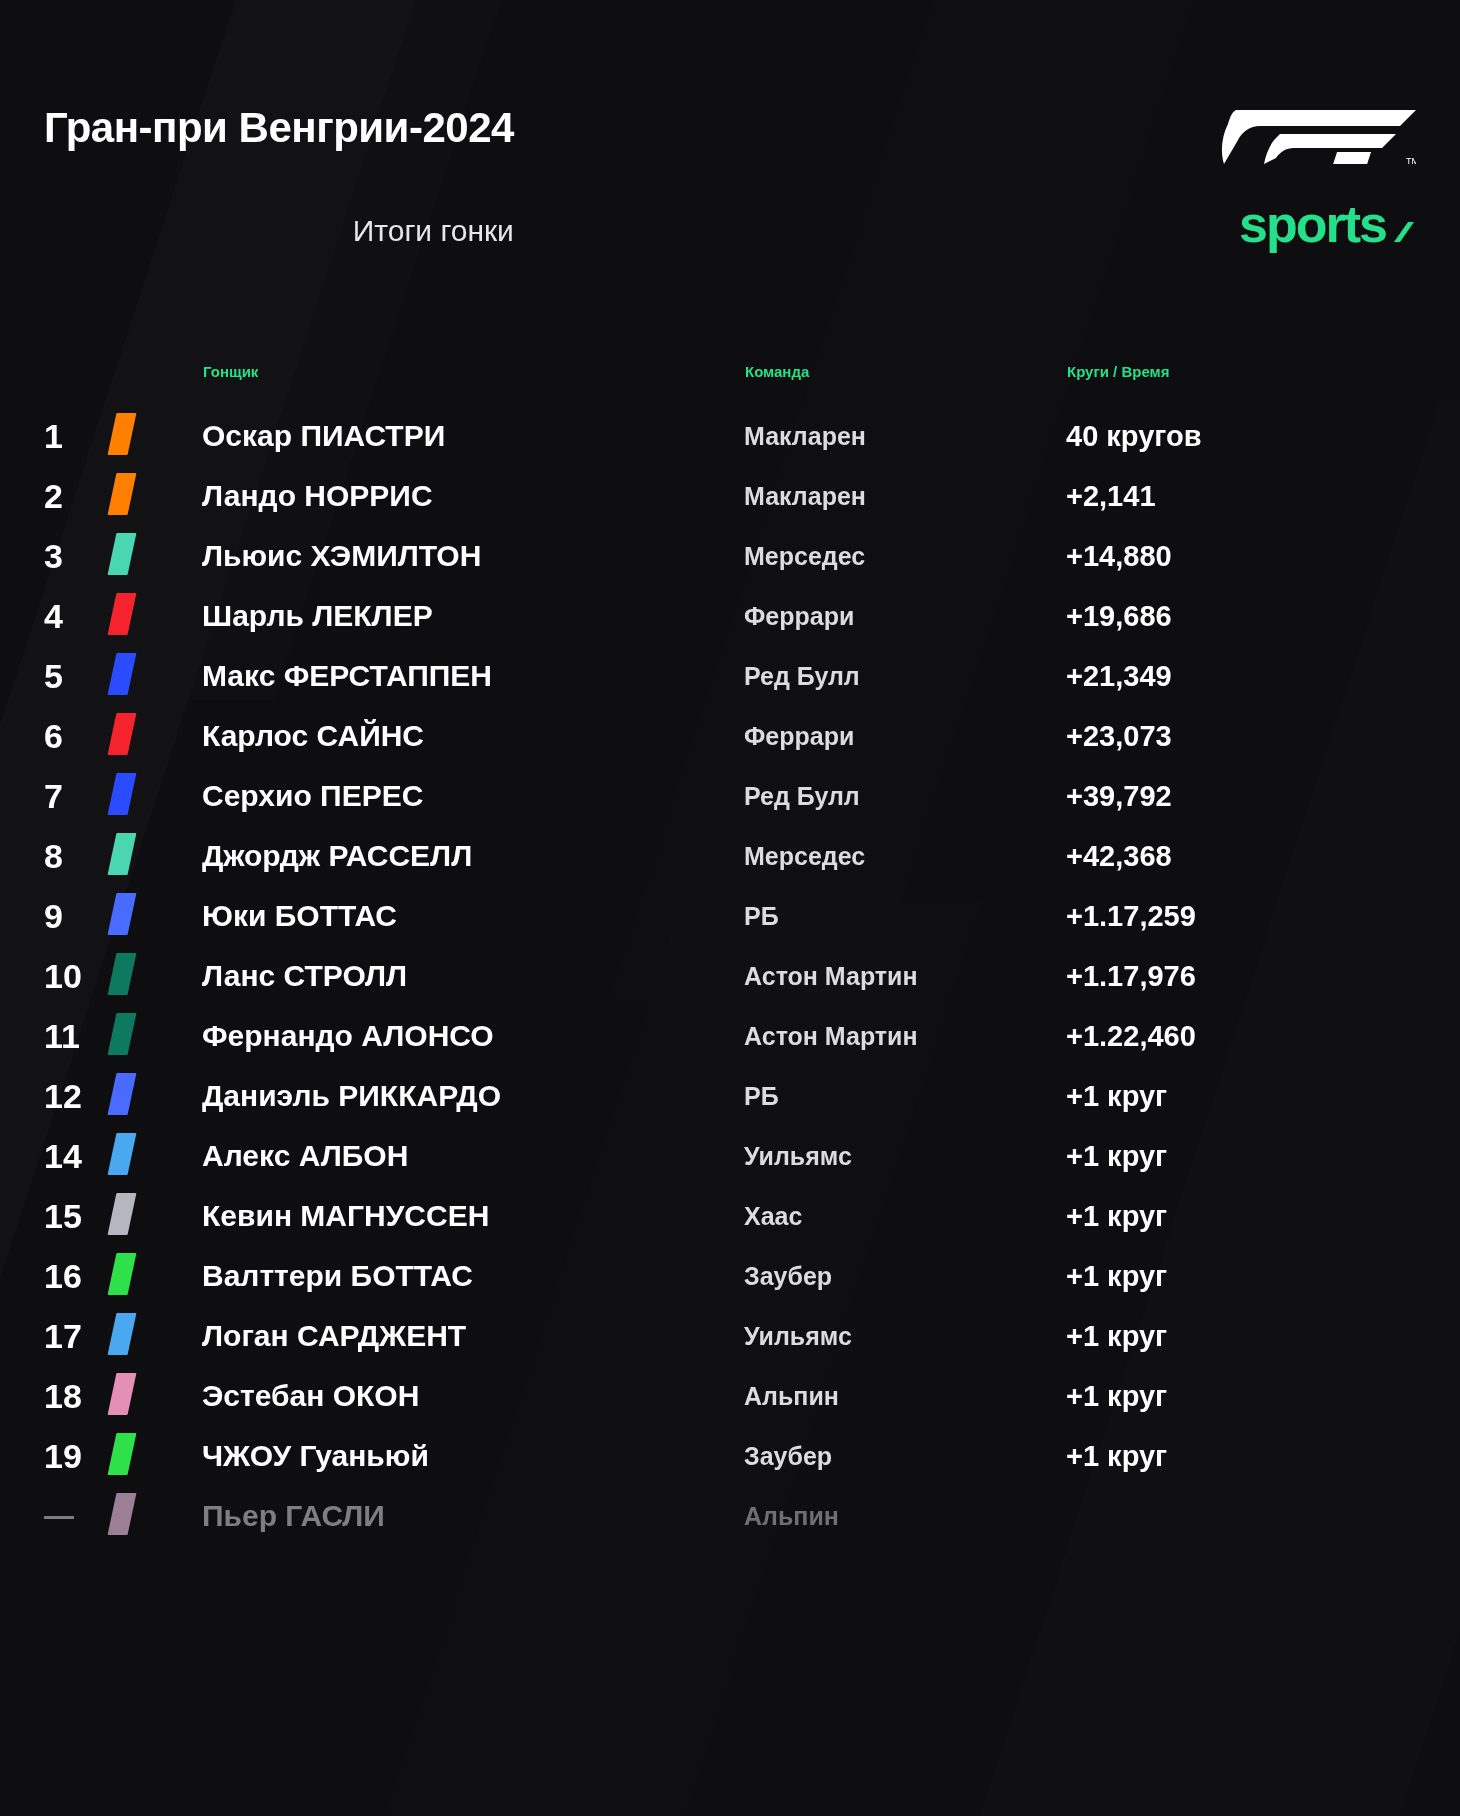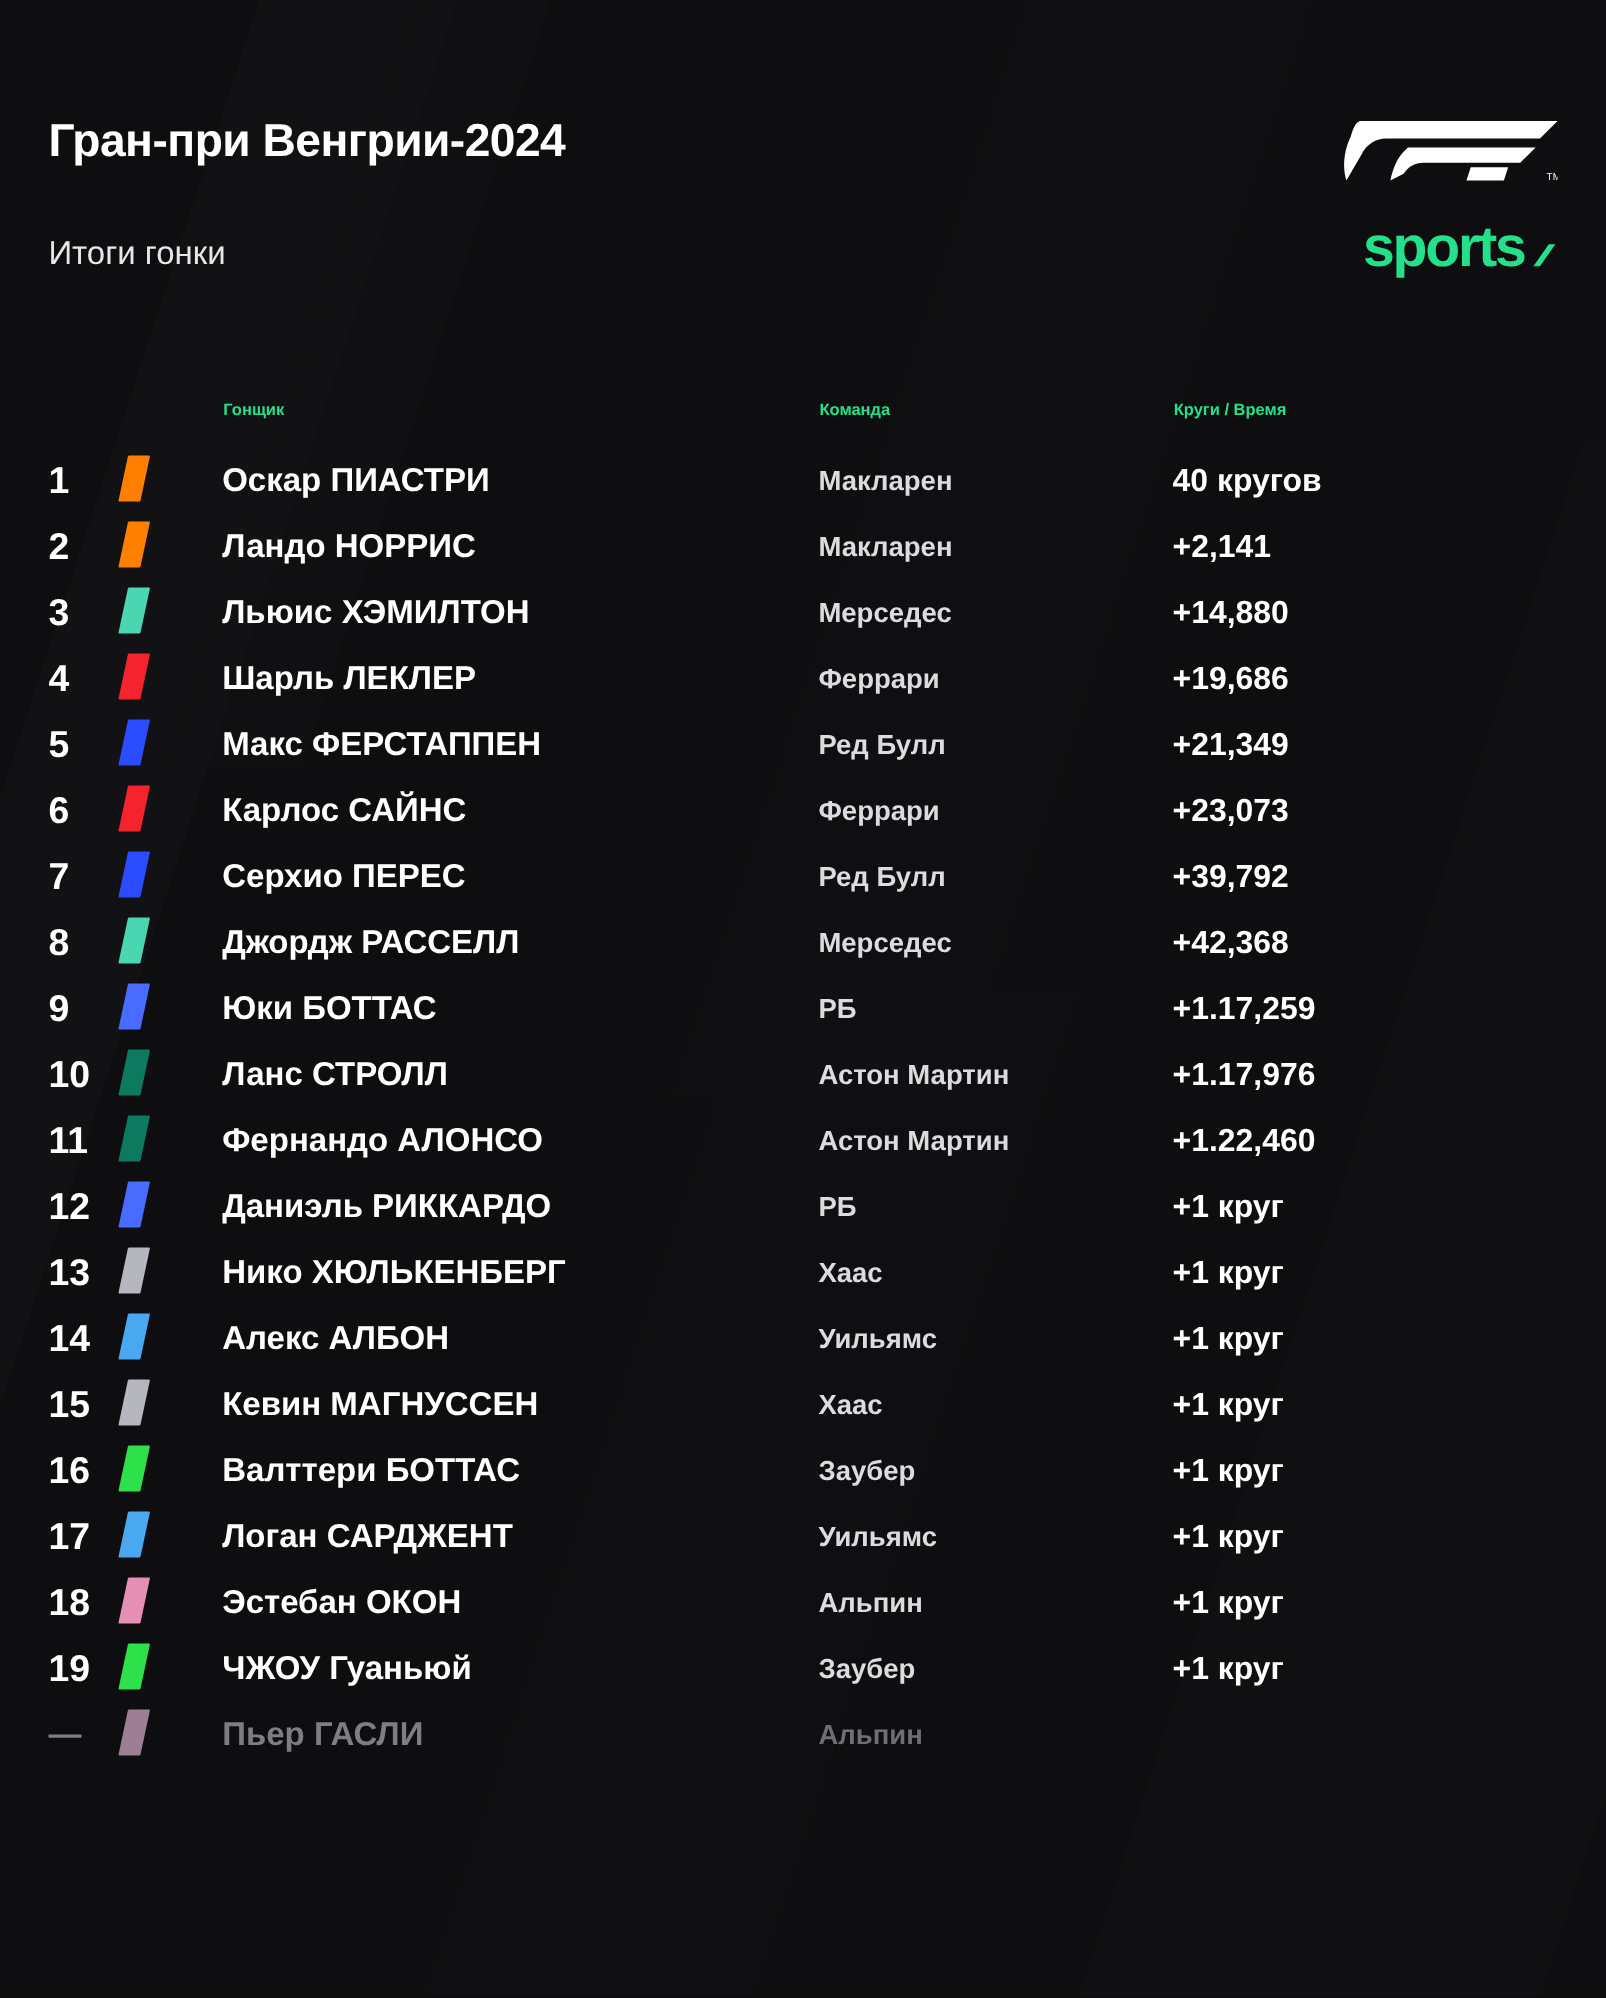--- a/index.html
+++ b/index.html
@@ -46,20 +46,21 @@
     font-weight: bold;
     letter-spacing: -0.5px;
     margin: 0;
     color: #ffffff;
   }
   .subtitle {
     font-size: 30px;
     font-weight: 400;
     color: #e7e7e9;
     margin: 62px 0 0 0;
+    text-align: right;
   }
   .logos {
     display: flex;
     flex-direction: column;
     align-items: flex-end;
     gap: 26px;
     padding-top: 10px;
   }
   .f1-logo { display: block; }
   .sports-logo {
@@ -265,27 +266,20 @@
           <td class="time">+1.22,460</td>
         </tr>
         <tr>
           <td class="pos">12</td>
           <td class="flag"><span class="tbar" style="background: rgb(74, 107, 255);"></span></td>
           <td class="driver">Даниэль РИККАРДО</td>
           <td class="team">РБ</td>
           <td class="time">+1 круг</td>
         </tr>
         <tr>
-          <td class="pos">13</td>
-          <td class="flag"><span class="tbar" style="background: rgb(182, 182, 190);"></span></td>
-          <td class="driver">Нико ХЮЛЬКЕНБЕРГ</td>
-          <td class="team">Хаас</td>
-          <td class="time">+1 круг</td>
-        </tr>
-        <tr>
           <td class="pos">14</td>
           <td class="flag"><span class="tbar" style="background: rgb(74, 168, 240);"></span></td>
           <td class="driver">Алекс АЛБОН</td>
           <td class="team">Уильямс</td>
           <td class="time">+1 круг</td>
         </tr>
         <tr>
           <td class="pos">15</td>
           <td class="flag"><span class="tbar" style="background: rgb(182, 182, 190);"></span></td>
           <td class="driver">Кевин МАГНУССЕН</td>

